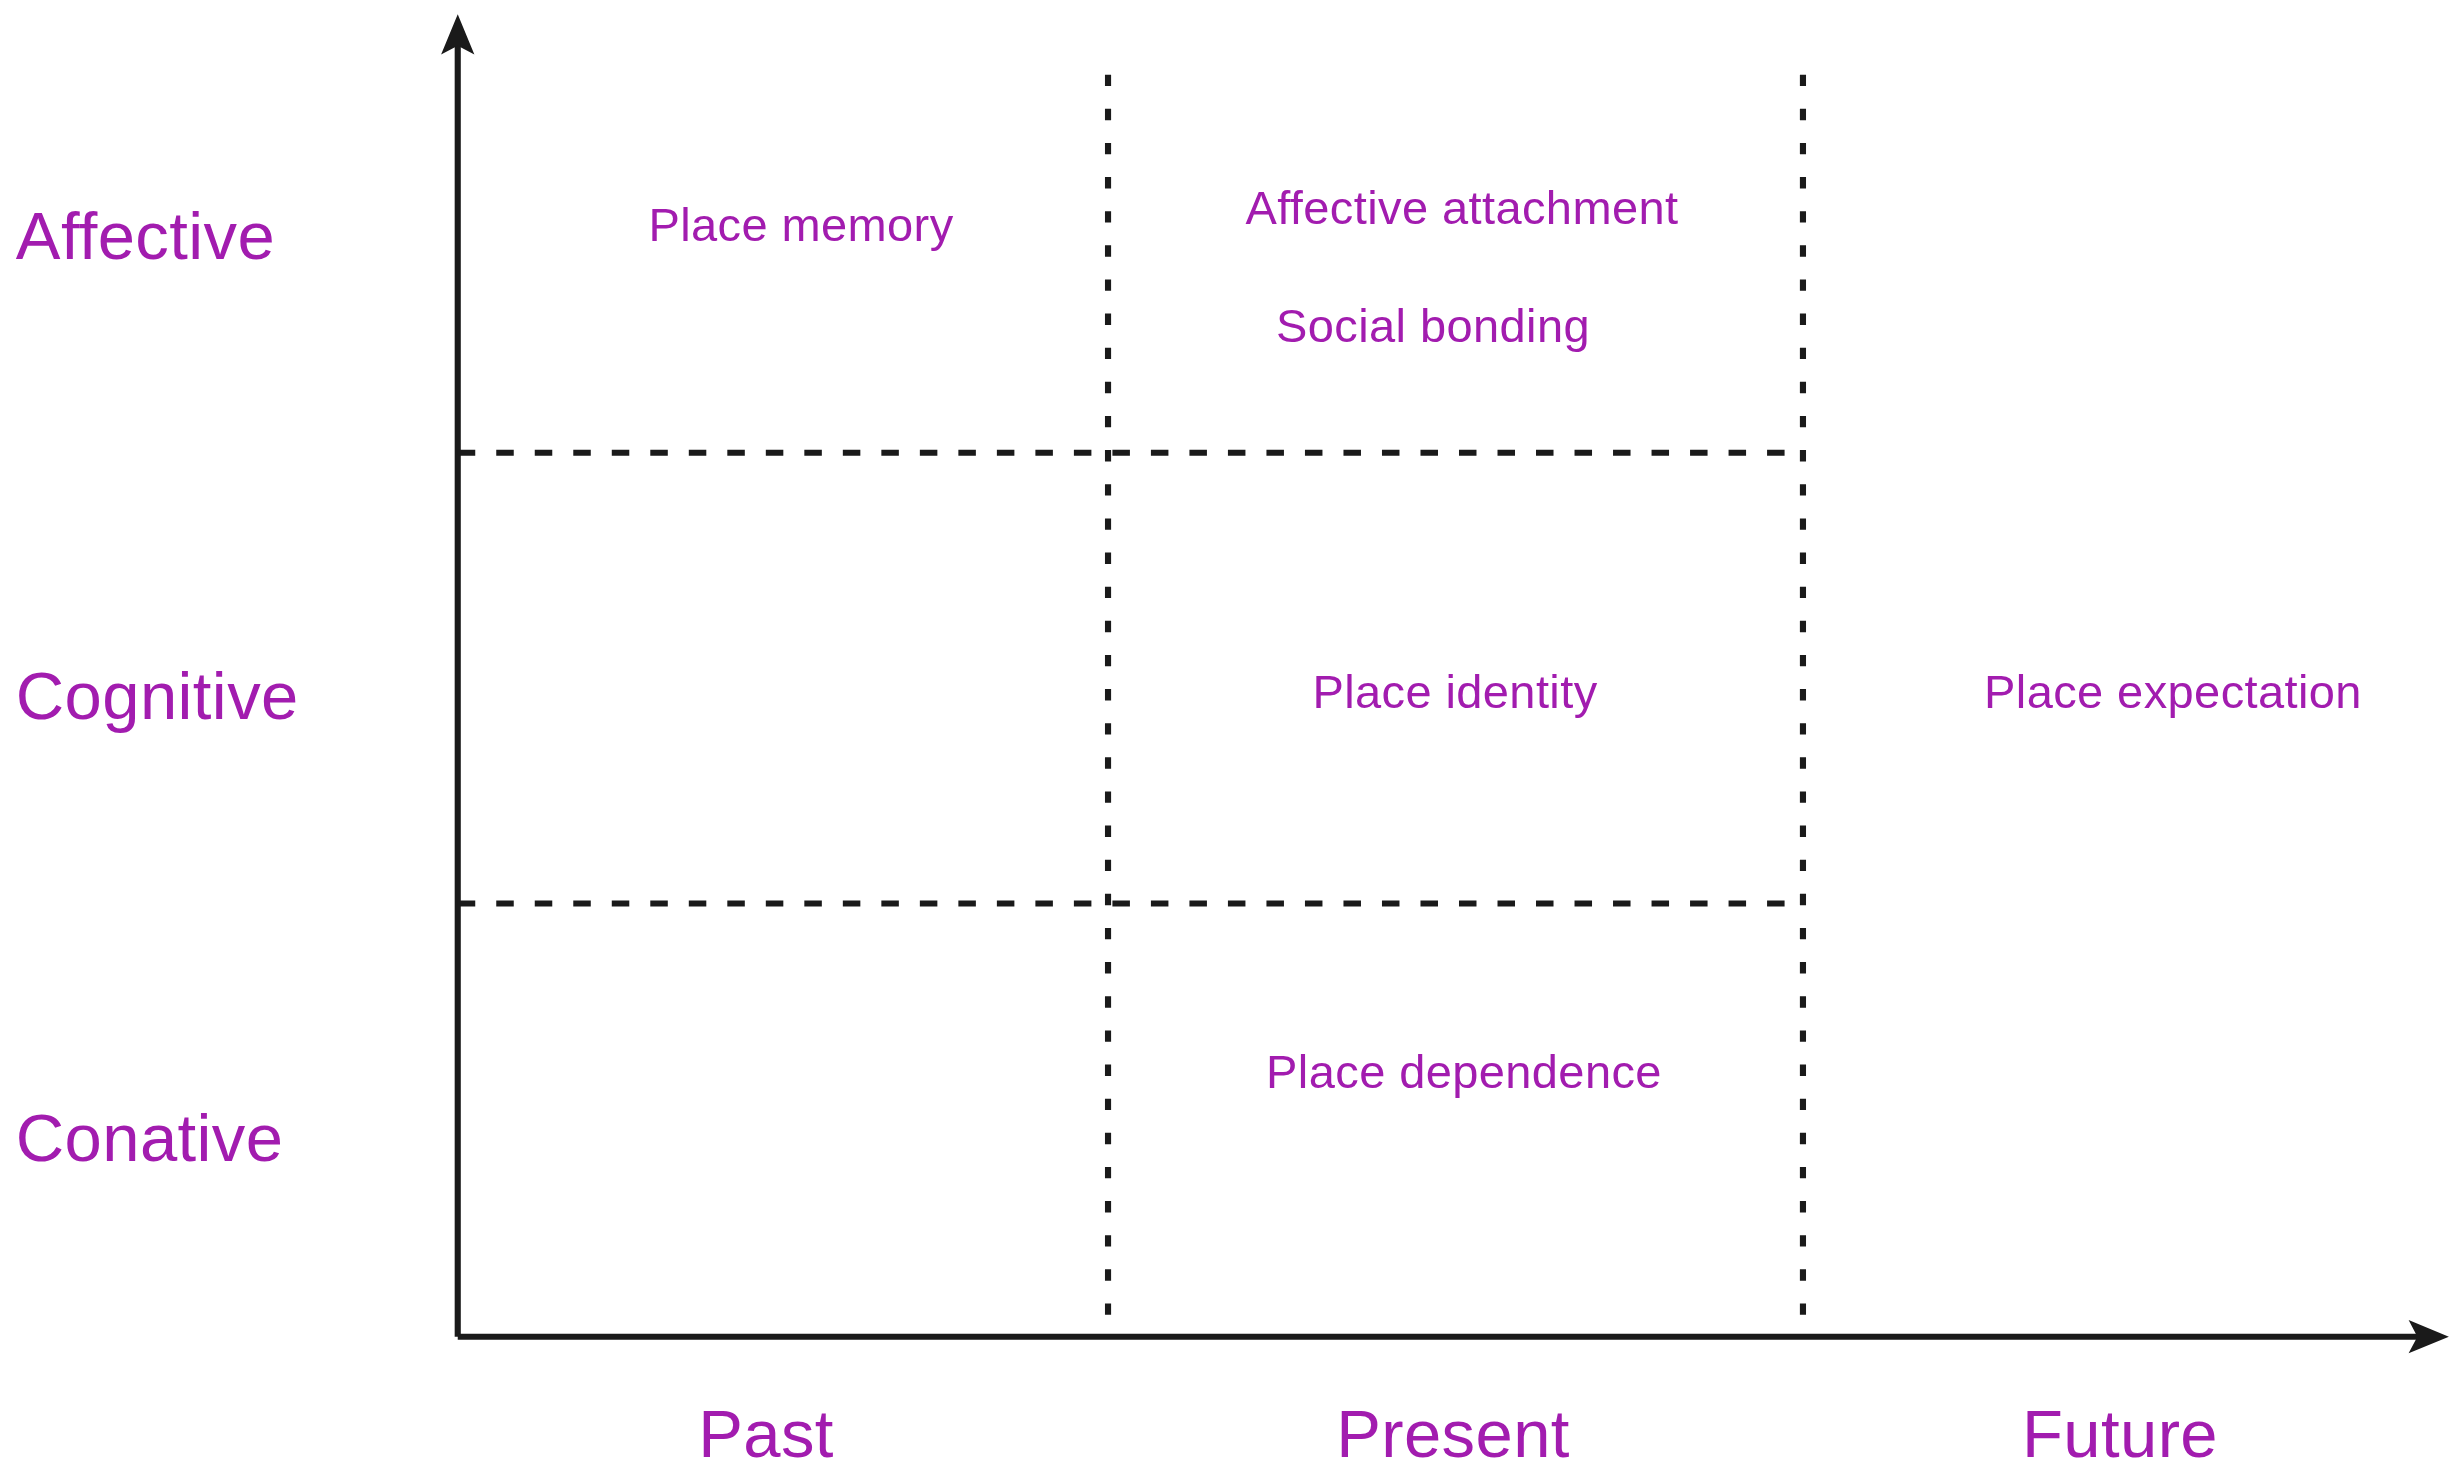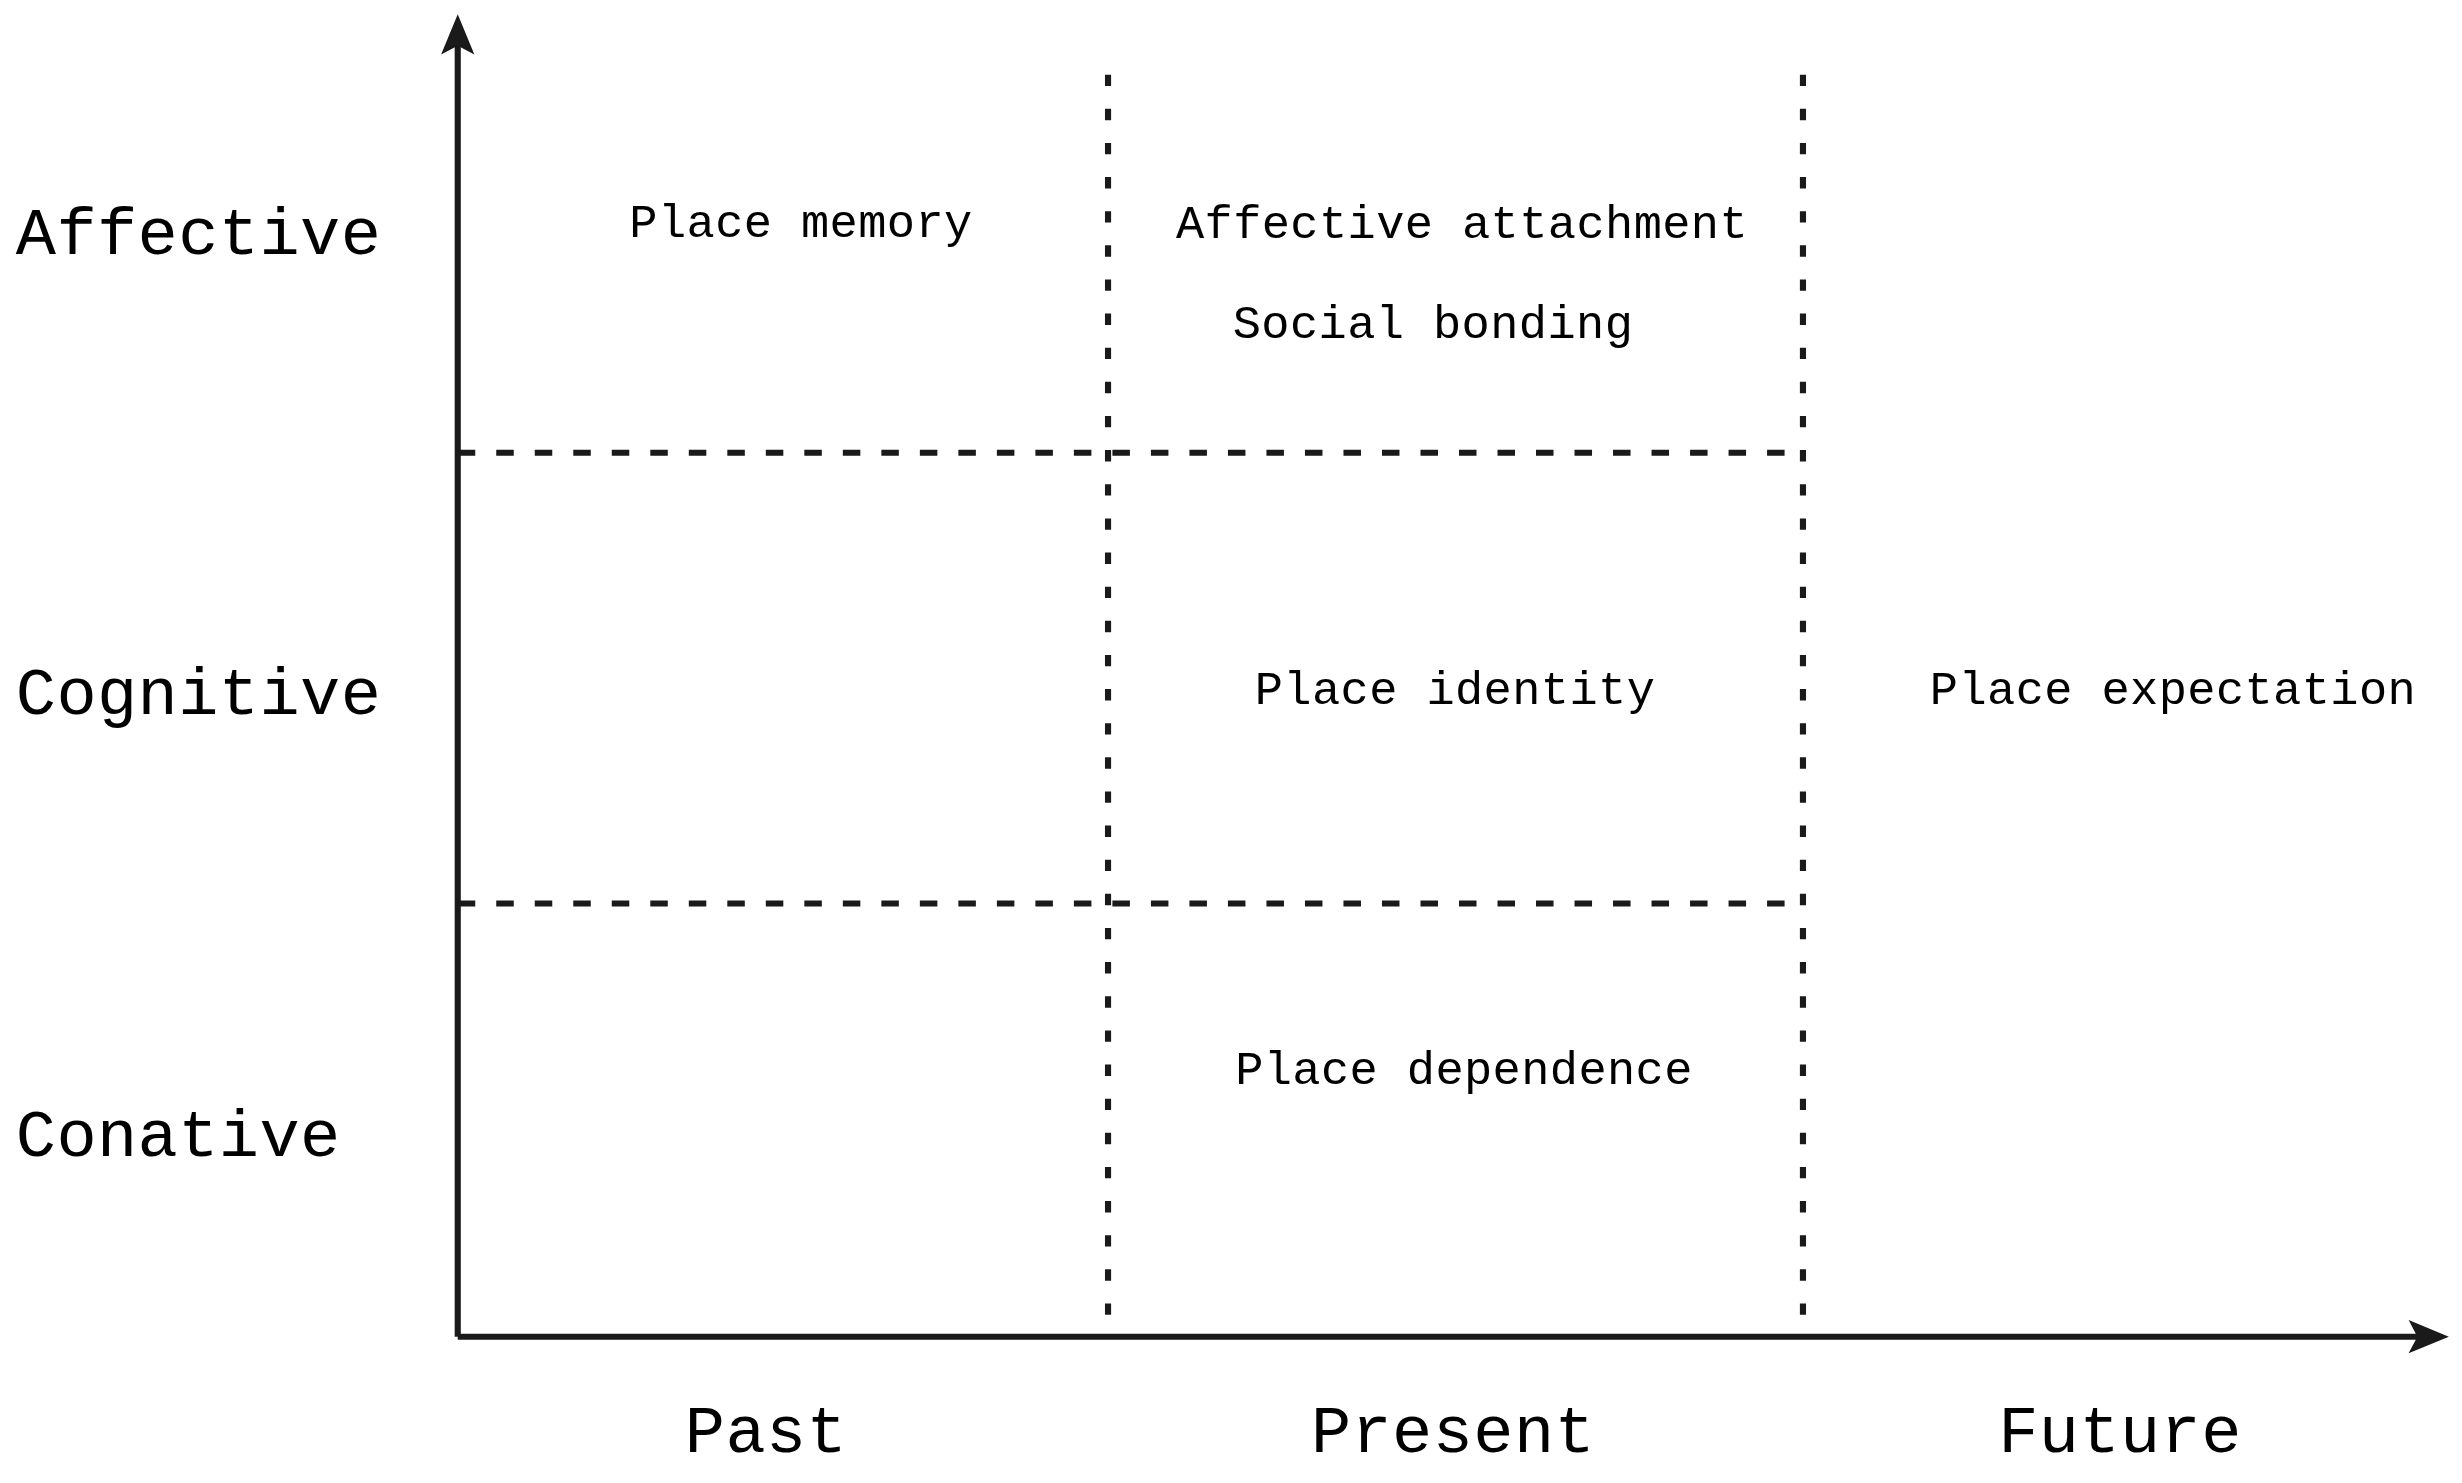--- a/index.html
+++ b/index.html
@@ -19,22 +19,22 @@
   }
   #axes-svg {
     position: absolute;
     left: 0;
     top: 0;
     width: 2462px;
     height: 1484px;
   }
   .lbl {
     position: absolute;
-    color: #000000;
-    font-family: Liberation Mono, monospace;
+    color: #a21caf;
+    font-family: Liberation Sans, sans-serif;
     font-weight: 400;
     white-space: nowrap;
     line-height: 1.05;
   }
   
   .row-label {
     font-size: 67px;
     left: 15.8px;
     transform: translateY(-50%);
     letter-spacing: 0.4px;
@@ -55,21 +55,21 @@
   #col-label-present { left: 1453px; }
   #col-label-future  { left: 2120px; }
 
   
   .cell-term {
     font-size: 47px;
     transform: translate(-50%, -50%);
     letter-spacing: 0.4px;
   }
   #term-place-memory         { left: 801px;  top: 225px; }
-  #term-affective-attachment { left: 1462px; top: 226px; }
+  #term-affective-attachment { left: 1462px; top: 208px; }
   #term-social-bonding       { left: 1433px; top: 326px; }
   #term-place-identity       { left: 1455px; top: 692px; }
   #term-place-expectation    { left: 2173px; top: 692px; }
   #term-place-dependence     { left: 1464px; top: 1072px; }
 </style>
 </head>
 <body>
 
 <div id="stage">
 

